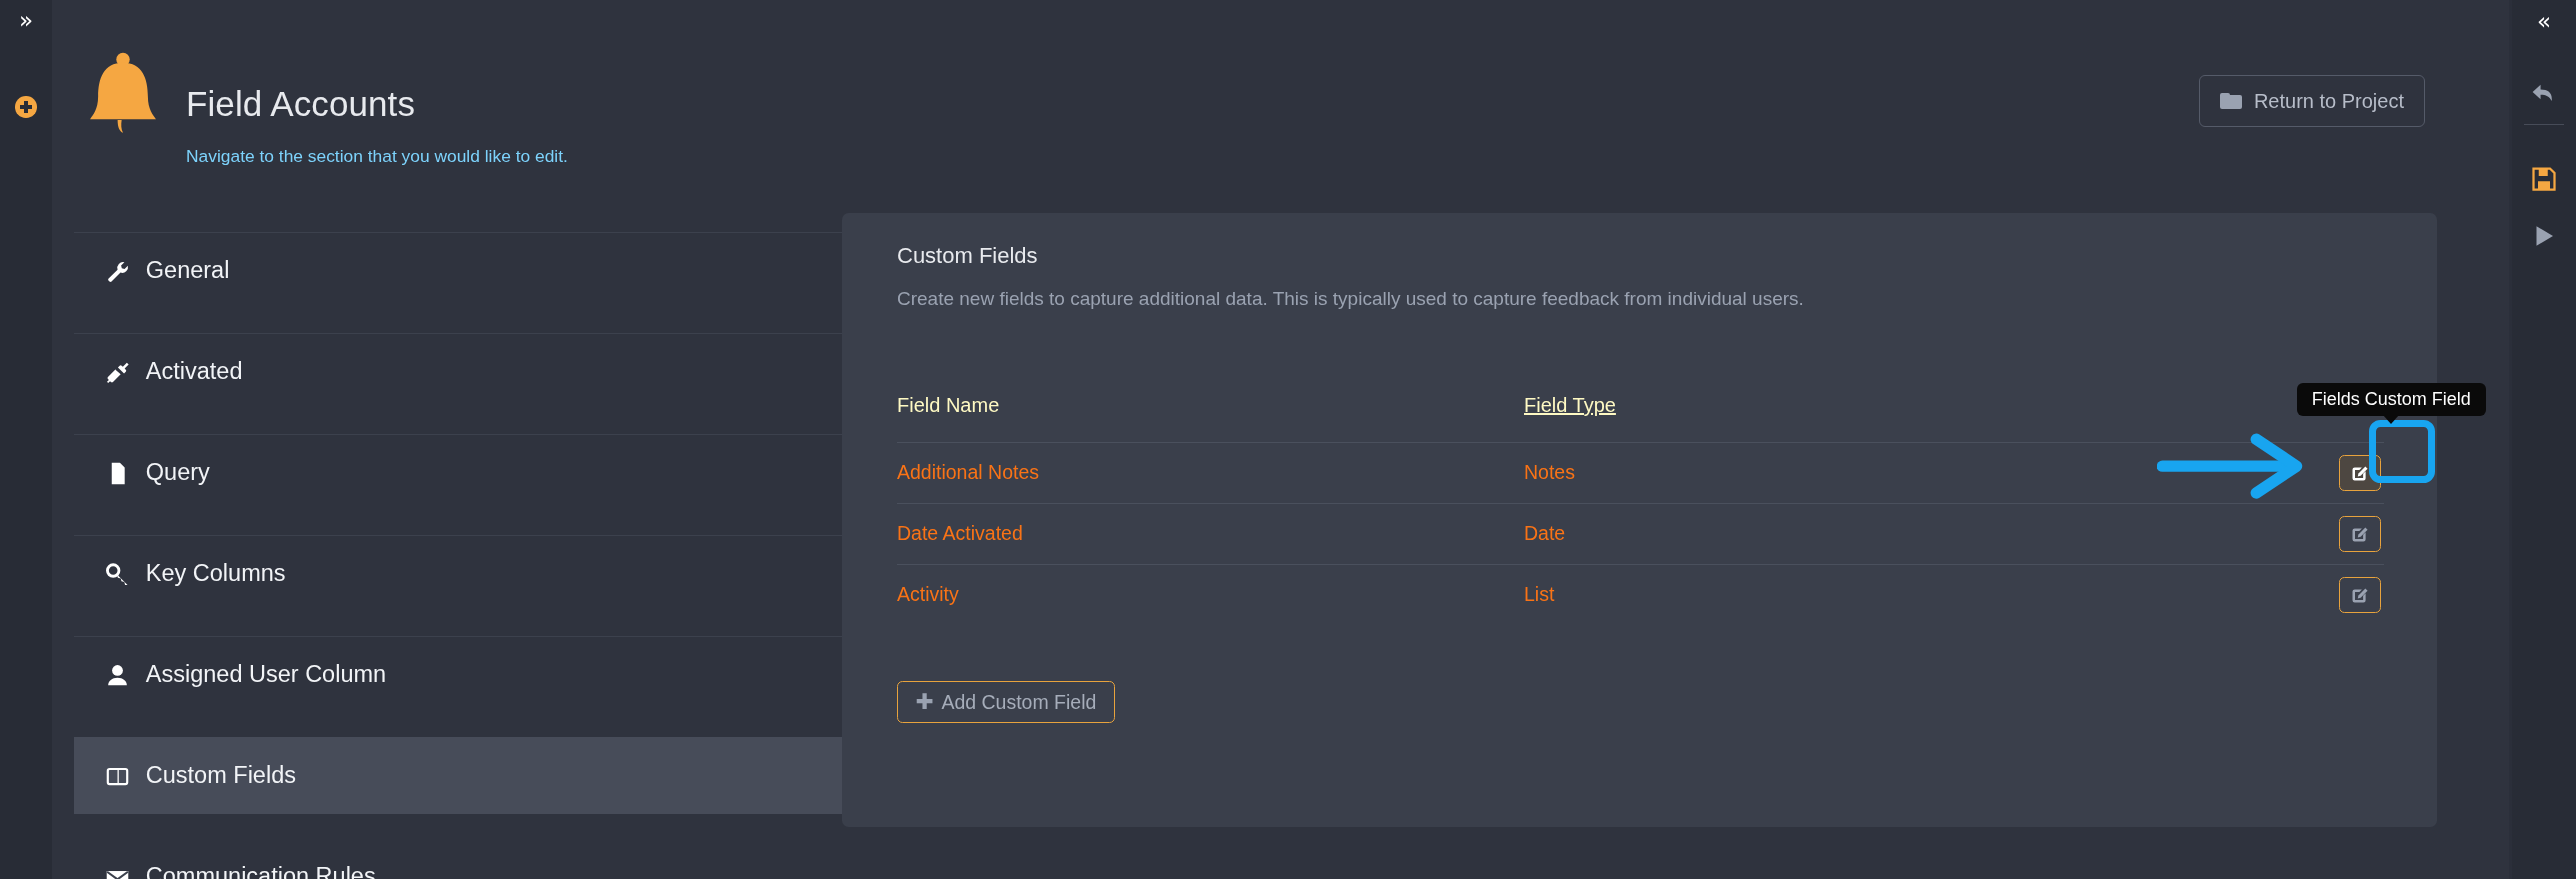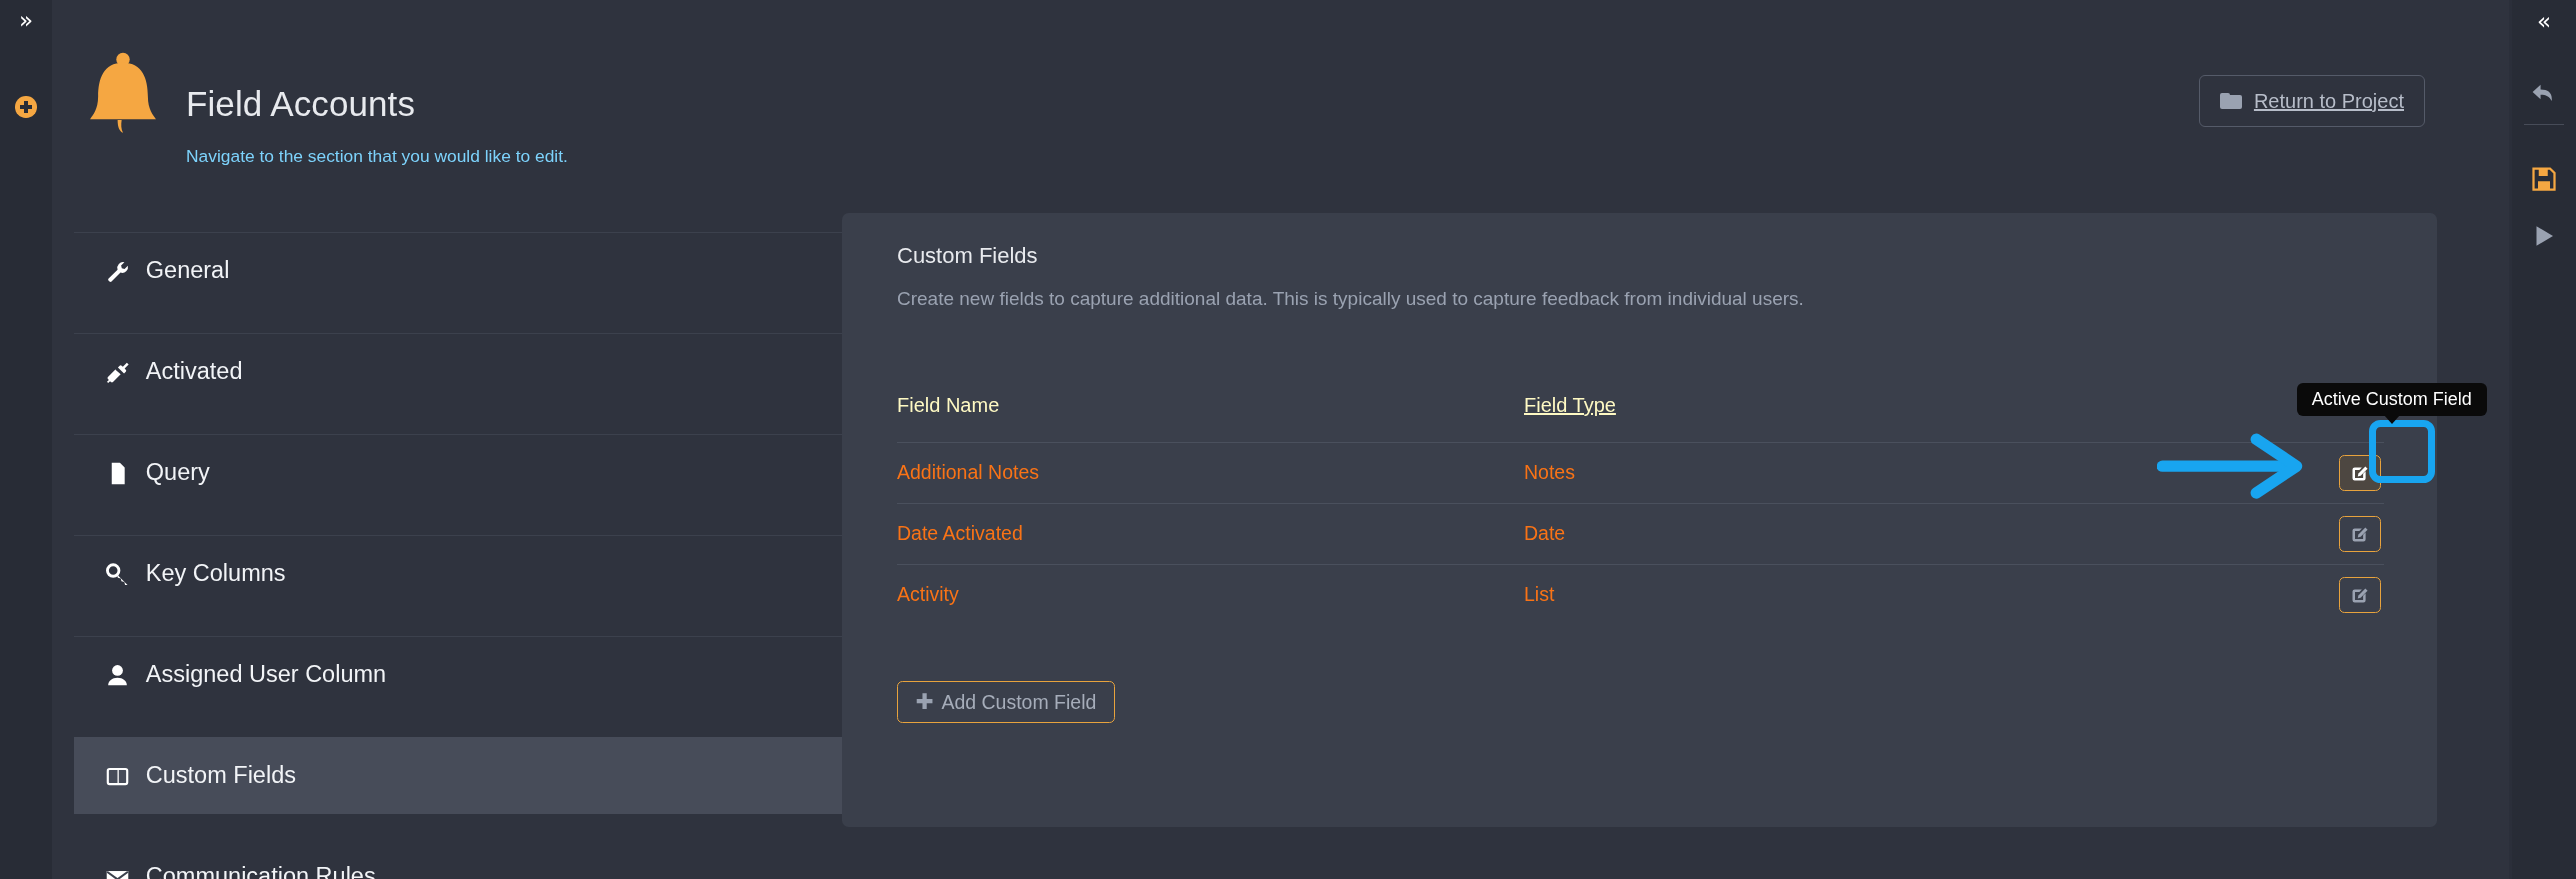--- a/index.html
+++ b/index.html
@@ -54,21 +54,20 @@
     font-size: 17.4px; color: #7dd3fc; font-weight: 400; line-height: 1;
   }
   .return-btn {
     position: absolute; right: 84px; top: 75px;
     height: 52px; padding: 0 20px;
     display: flex; align-items: center; gap: 12px;
     border: 0.7px solid #555b69; border-radius: 6px;
     background: transparent; color: #b7bdc9; font-size: 20px;
     font-family: "Liberation Sans", sans-serif;
     cursor: pointer;
-    text-decoration: underline;
   }
   .folder-icon { width: 21.5px; height: 17px; position: relative; flex: none; }
   .folder-icon::before {
     content:""; position:absolute; left:0; top:2px; width:21.5px; height:14.8px;
     background:#9aa2b1; border-radius:2px;
   }
   .folder-icon::after {
     content:""; position:absolute; left:0; top:0px; width:9.4px; height:4.7px;
     background:#9aa2b1; border-radius:2px 2px 0 0;
   }
@@ -342,21 +341,21 @@
         </div>
       </div>
     </div>
 
     <div class="add-btn">
       <span class="plus-glyph">✚</span>
       <span>Add Custom Field</span>
     </div>
   </div>
 
-  <div class="tooltip">Active Custom Field</div>
+  <div class="tooltip">Fields Custom Field</div>
 
   <div class="annot-ring"></div>
   <svg class="annot-arrow" viewBox="0 0 240 120" aria-hidden="true">
     <line x1="8" y1="58" x2="205" y2="58" stroke="#18a5f0" stroke-width="17" stroke-linecap="round"></line>
     <polyline points="148,18 208,58 148,98" fill="none" stroke="#18a5f0" stroke-width="17" stroke-linecap="round" stroke-linejoin="round"></polyline>
   </svg>
 
   <div class="right-rail">
     <div class="rr-btn" style="top:0px;">
       <span class="chev-double-l">«</span>

